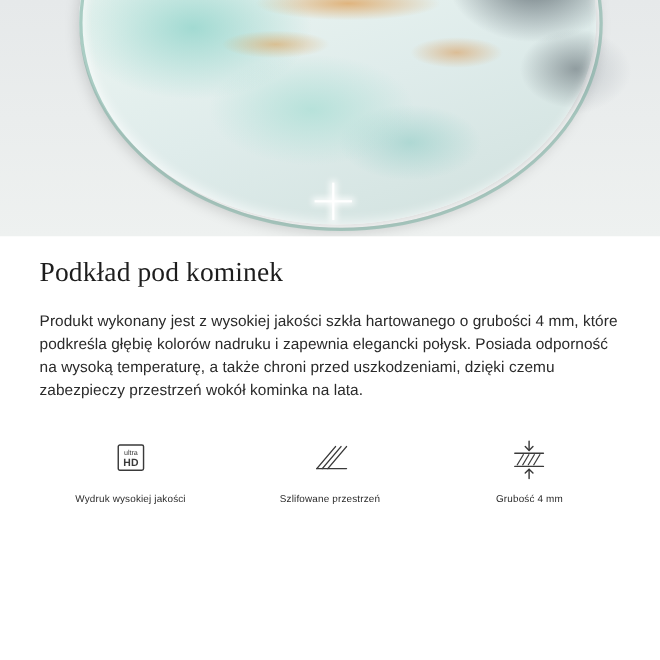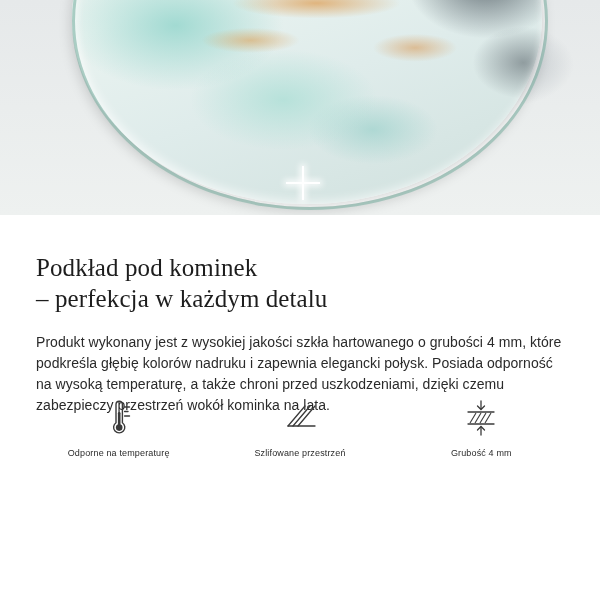--- a/index.html
+++ b/index.html
@@ -101,21 +101,21 @@
   .sparkle:after {
     width: 2px; height: 34px;
     transform: translate(-50%,-50%);
     box-shadow: 0 0 6px 2px rgba(255,255,255,0.9);
   }
 
   
   .content {
     position: absolute;
     left: 0;
-    top: 230px;
+    top: 210px;
     width: 600px;
     padding: 0 36px;
     box-sizing: border-box;
   }
   .headline {
     font-family: "Liberation Serif", serif;
     font-size: 25px;
     line-height: 31px;
     color: #1d1d1d;
     font-weight: 400;
@@ -174,43 +174,37 @@
   <div class="hero">
     <div class="hero-bg"></div>
     <div class="glass-panel"></div>
     <div class="glass-edge"></div>
     <div class="sparkle"></div>
   </div>
 
   <div class="content">
     <h1 class="headline">
       <span>Podkład pod kominek</span>
-      <span class="line2">– perfekcja w każdym detalu</span>
     </h1>
     <p class="paragraph">Produkt wykonany jest z wysokiej jakości szkła hartowanego o grubości 4 mm, które podkreśla głębię kolorów nadruku i zapewnia elegancki połysk. Posiada odporność na wysoką temperaturę, a także chroni przed uszkodzeniami, dzięki czemu zabezpieczy przestrzeń wokół kominka na lata.</p>
   </div>
 
   <div class="features">
 
+
     <div class="feature">
       <div class="feature-icon">
-        <svg width="34" height="40" viewBox="0 0 34 40">
-          <g fill="none" stroke="#3a3a3a" stroke-width="1.4" stroke-linecap="round">
-            <path d="M14 6.5a3.2 3.2 0 0 1 6.4 0v18.2a5.6 5.6 0 1 1-6.4 0z"></path>
-            <line x1="22.6" y1="9" x2="27.5" y2="9"></line>
-            <line x1="22.6" y1="13.5" x2="26" y2="13.5"></line>
-            <line x1="22.6" y1="18" x2="27.5" y2="18"></line>
-          </g>
-          <circle cx="17.2" cy="29.6" r="3.3" fill="#3a3a3a"></circle>
-          <rect x="15.9" y="14" width="2.6" height="14" rx="1.3" fill="#3a3a3a"></rect>
+        <svg width="40" height="38" viewBox="0 0 40 38">
+          <rect x="8.5" y="5.5" width="23" height="23" rx="1.5" fill="none" stroke="#3a3a3a" stroke-width="1.3"></rect>
+          <text x="20" y="15" font-family="Liberation Sans, sans-serif" font-size="6.5" fill="#3a3a3a" text-anchor="middle">ultra</text>
+          <text x="20" y="25" font-family="Liberation Sans, sans-serif" font-size="9.5" font-weight="bold" fill="#3a3a3a" text-anchor="middle">HD</text>
         </svg>
       </div>
-      <div class="feature-label">Odporne na temperaturę</div>
+      <div class="feature-label">Wydruk wysokiej jakości</div>
     </div>
-
 
 
 
     <div class="feature">
       <div class="feature-icon">
         <svg width="42" height="34" viewBox="0 0 42 34">
           <g fill="none" stroke="#3a3a3a" stroke-width="1.3" stroke-linecap="round">
             <path d="M9 25 L26 5"></path>
             <path d="M14 25 L31 5"></path>
             <path d="M19 25 L36 5"></path>

